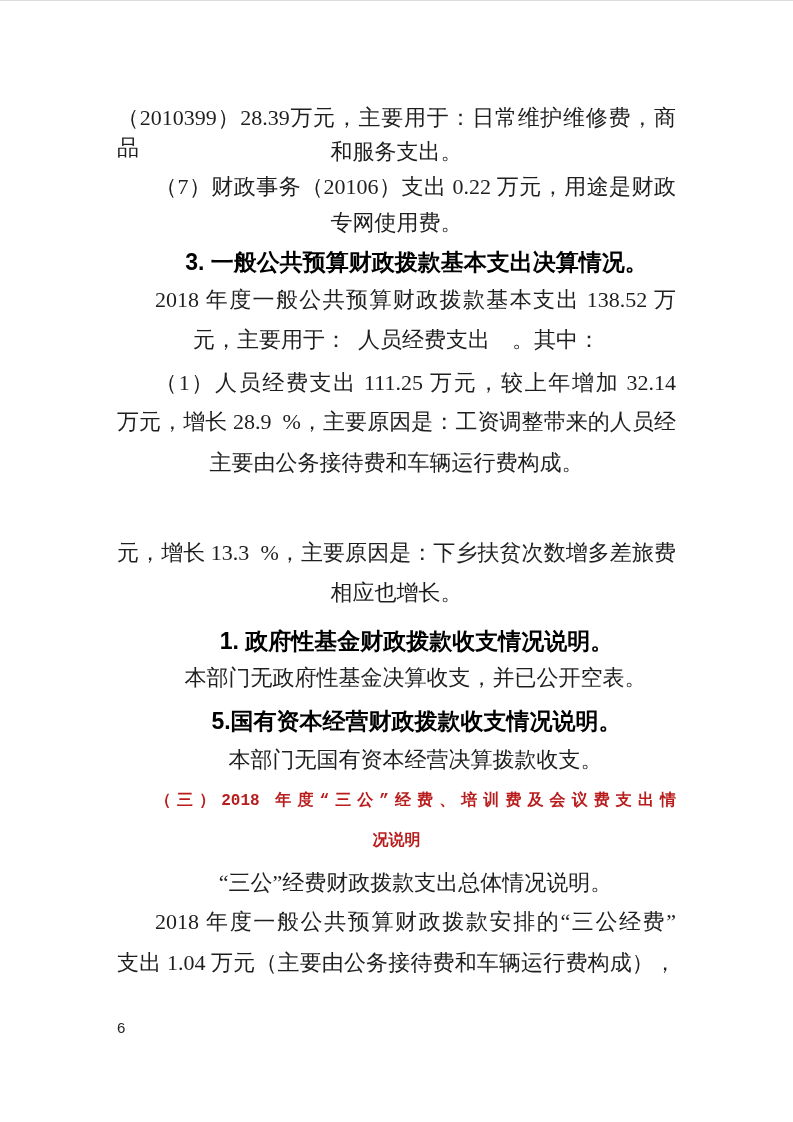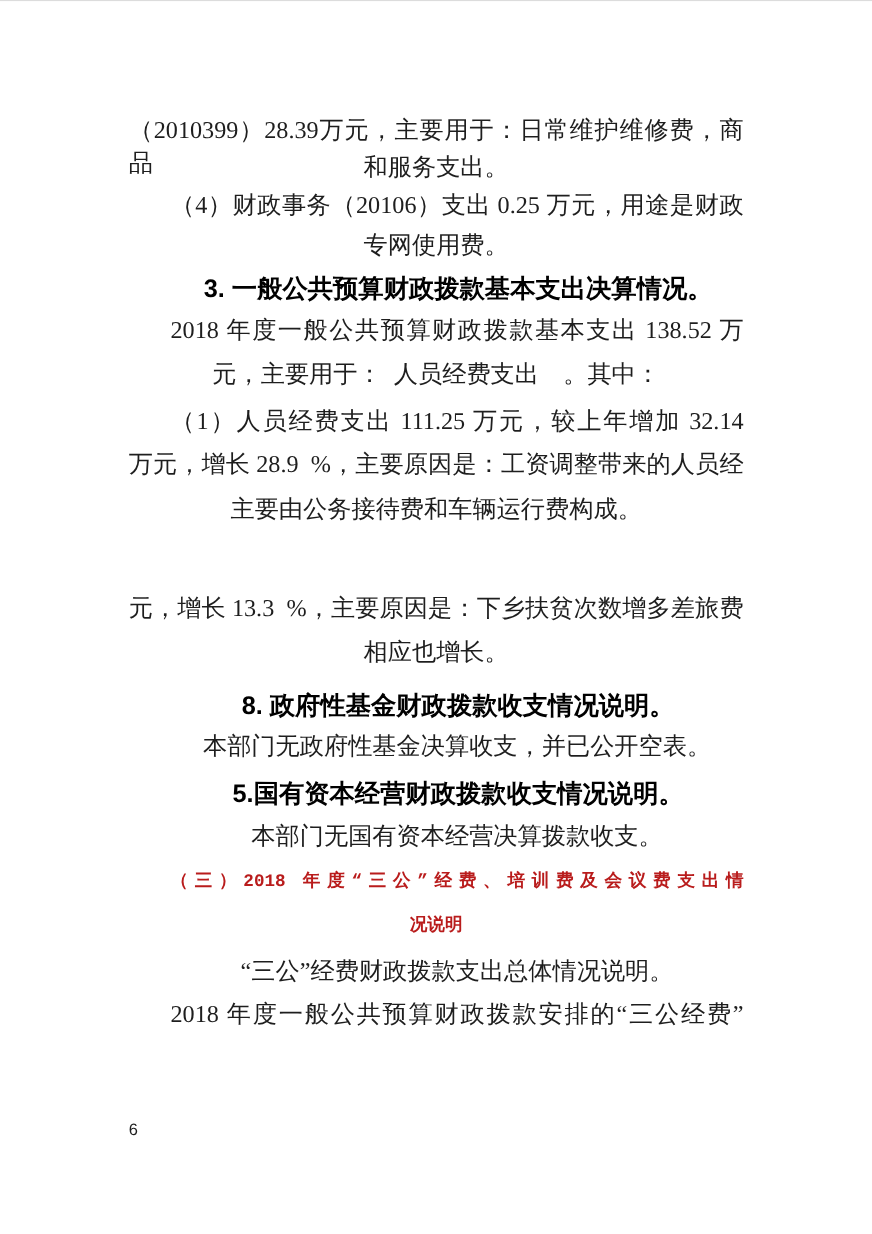--- a/index.html
+++ b/index.html
@@ -68,33 +68,34 @@
   }
 </style>
 </head>
 <body>
 
 <div class="page">
   <div class="top-hairline"></div>
   <div class="doc-body">
       <div class="line body justify" style="top: 103px; text-indent: 0px;">（2010399）28.39万元，主要用于：日常维护维修费，商品</div>
       <div class="line body" style="top: 137px; text-indent: 0px;">和服务支出。</div>
-      <div class="line body justify" style="top: 172px; text-indent: 38px;">（4）财政事务（20106）支出 0.25 万元，用途是财政</div>
+      <div class="line body justify" style="top: 172px; text-indent: 38px;">（7）财政事务（20106）支出 0.22 万元，用途是财政</div>
       <div class="line body" style="top: 208px; text-indent: 0px;">专网使用费。</div>
       <div class="line hei" style="top: 247px; text-indent: 40px;">3. 一般公共预算财政拨款基本支出决算情况。</div>
       <div class="line body justify" style="top: 285px; text-indent: 38px;">2018 年度一般公共预算财政拨款基本支出 138.52 万</div>
       <div class="line body" style="top: 325px; text-indent: 0px;">元，主要用于：&nbsp;&nbsp;人员经费支出&nbsp;&nbsp;&nbsp;&nbsp;。其中：</div>
       <div class="line body justify" style="top: 368px; text-indent: 38px;">（1）人员经费支出 111.25 万元，较上年增加 32.14</div>
       <div class="line body justify" style="top: 407px; text-indent: 0px;">万元，增长 28.9&nbsp;&nbsp;%，主要原因是：工资调整带来的人员经</div>
       <div class="line body" style="top: 448px; text-indent: 0px;">主要由公务接待费和车辆运行费构成。</div>
       <div class="line body justify" style="top: 538px; text-indent: 0px;">元，增长 13.3&nbsp;&nbsp;%，主要原因是：下乡扶贫次数增多差旅费</div>
       <div class="line body" style="top: 578px; text-indent: 0px;">相应也增长。</div>
-      <div class="line hei" style="top: 626px; text-indent: 40px;">8. 政府性基金财政拨款收支情况说明。</div>
+      <div class="line hei" style="top: 626px; text-indent: 40px;">1. 政府性基金财政拨款收支情况说明。</div>
       <div class="line body" style="top: 663px; text-indent: 38px;">本部门无政府性基金决算收支，并已公开空表。</div>
       <div class="line hei" style="top: 706px; text-indent: 40px;">5.国有资本经营财政拨款收支情况说明。</div>
       <div class="line body" style="top: 745px; text-indent: 38px;">本部门无国有资本经营决算拨款收支。</div>
       <div class="line kai justify" style="top: 786px; text-indent: 38px;">（三）2018 年度“三公”经费、培训费及会议费支出情</div>
       <div class="line kai" style="top: 826px; text-indent: 0px;">况说明</div>
       <div class="line body" style="top: 868px; text-indent: 38px;">“三公”经费财政拨款支出总体情况说明。</div>
       <div class="line body justify" style="top: 907px; text-indent: 38px;">2018 年度一般公共预算财政拨款安排的“三公经费”</div>
+      <div class="line body justify" style="top: 948px; text-indent: 0px;">支出 1.04 万元（主要由公务接待费和车辆运行费构成），</div>
     </div>
   <div class="page-number">6</div>
 </div>
 
 </body></html>

